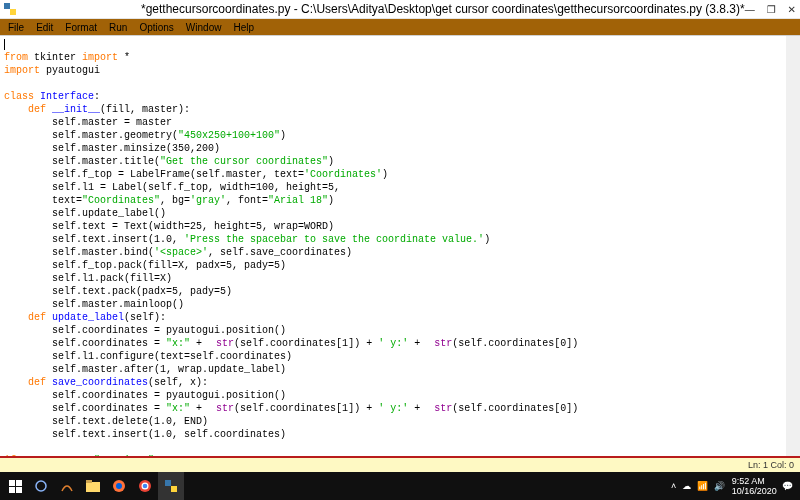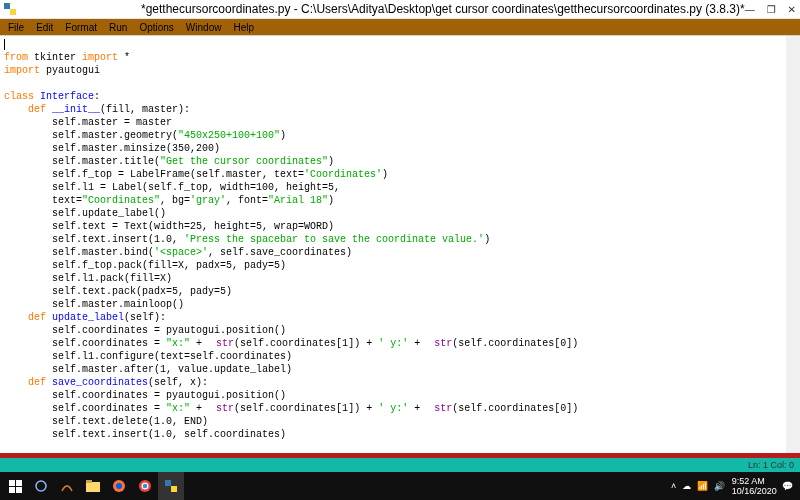--- a/index.html
+++ b/index.html
@@ -9,21 +9,21 @@
   .titlebar .title { flex:1; font-size:12px; color:#000; white-space:nowrap; overflow:hidden;text-align:right; }
   .winbtns { display:flex; gap:12px; font-size:10px; color:#333; }
   .winbtns span { cursor:pointer; }
   .menubar { height:16px; background:#a16207; display:flex; align-items:center; padding:0 2px; border-bottom:1px solid #d0d0d0; }
   .menubar span { font-size:10px; padding:0 6px; cursor:default; }
   .code-area { flex:1; background:#fff; padding:2px 4px; font-family: "Courier New", monospace; font-size:10px; line-height:13px; white-space:pre; color:#000; overflow:hidden; position:relative; border-right:14px solid #f0f0f0; }
   .kw { color:#ff7700;text-align:center; }
   .def { color:#0000ff; }
   .str { color:#00aa00; }
   .builtin { color:#900090;margin-left:8px; }
-  .statusbar { height:14px; background:#14b8a6; border-top:5px solid #b91c1c; display:flex; justify-content:flex-end; align-items:center; padding:0 6px; font-size:9px; color:#333; }
+  .statusbar { height:14px; background:#fef9c3; border-top:2px solid #b91c1c; display:flex; justify-content:flex-end; align-items:center; padding:0 6px; font-size:9px; color:#333; }
   .taskbar { height:28px; background:#101010; display:flex; align-items:center; padding:0 2px; color:#fff; }
   .tb-icon { width:26px; height:28px; display:flex; align-items:center; justify-content:center; font-size:13px; }
   .active { background:#333; }
   .tray { margin-left:auto; display:flex; align-items:center; gap:6px; font-size:9px; padding-right:4px; color:#fff; line-height:10px; }
   .tray .clock { text-align:left; }
   .cursor-line { border-left:1px solid #000; display:inline-block; height:11px; vertical-align:middle; }
 </style>
 </head>
 <body>
 
@@ -71,21 +71,21 @@
 <span>        self.text.insert(</span><span>1.0</span><span>, </span><span class="str">'Press the spacebar to save the coordinate value.'</span><span>)</span>
 <span>        self.master.bind(</span><span class="str">'&lt;space&gt;'</span><span>, self.save_coordinates)</span>
 <span>        self.f_top.pack(fill=X, padx=</span><span>5</span><span>, pady=</span><span>5</span><span>)</span>
 <span>        self.l1.pack(fill=X)</span>
 <span>        self.text.pack(padx=</span><span>5</span><span>, pady=</span><span>5</span><span>)</span>
 <span>        self.master.mainloop()</span>
 <span class="kw">    def</span><span class="def"> update_label</span><span>(self):</span>
 <span>        self.coordinates = pyautogui.position()</span>
 <span>        self.coordinates = </span><span class="str">"x:"</span><span> + </span><span class="builtin">str</span><span>(self.coordinates[</span><span>1</span><span>]) + </span><span class="str">' y:'</span><span> + </span><span class="builtin">str</span><span>(self.coordinates[</span><span>0</span><span>])</span>
 <span>        self.l1.configure(text=self.coordinates)</span>
-<span>        self.master.after(</span><span>1</span><span>, value.update_label)</span>
+<span>        self.master.after(</span><span>1</span><span>, wrap.update_label)</span>
 <span class="kw">    def</span><span class="def"> save_coordinates</span><span>(self, x):</span>
 <span>        self.coordinates = pyautogui.position()</span>
 <span>        self.coordinates = </span><span class="str">"x:"</span><span> + </span><span class="builtin">str</span><span>(self.coordinates[</span><span>1</span><span>]) + </span><span class="str">' y:'</span><span> + </span><span class="builtin">str</span><span>(self.coordinates[</span><span>0</span><span>])</span>
 <span>        self.text.delete(</span><span>1.0</span><span>, END)</span>
 <span>        self.text.insert(</span><span>1.0</span><span>, self.coordinates)</span>
 
 <span class="kw">if</span><span> __name__ == </span><span class="str">"__main__"</span><span>:</span>
 
 
 </div>

